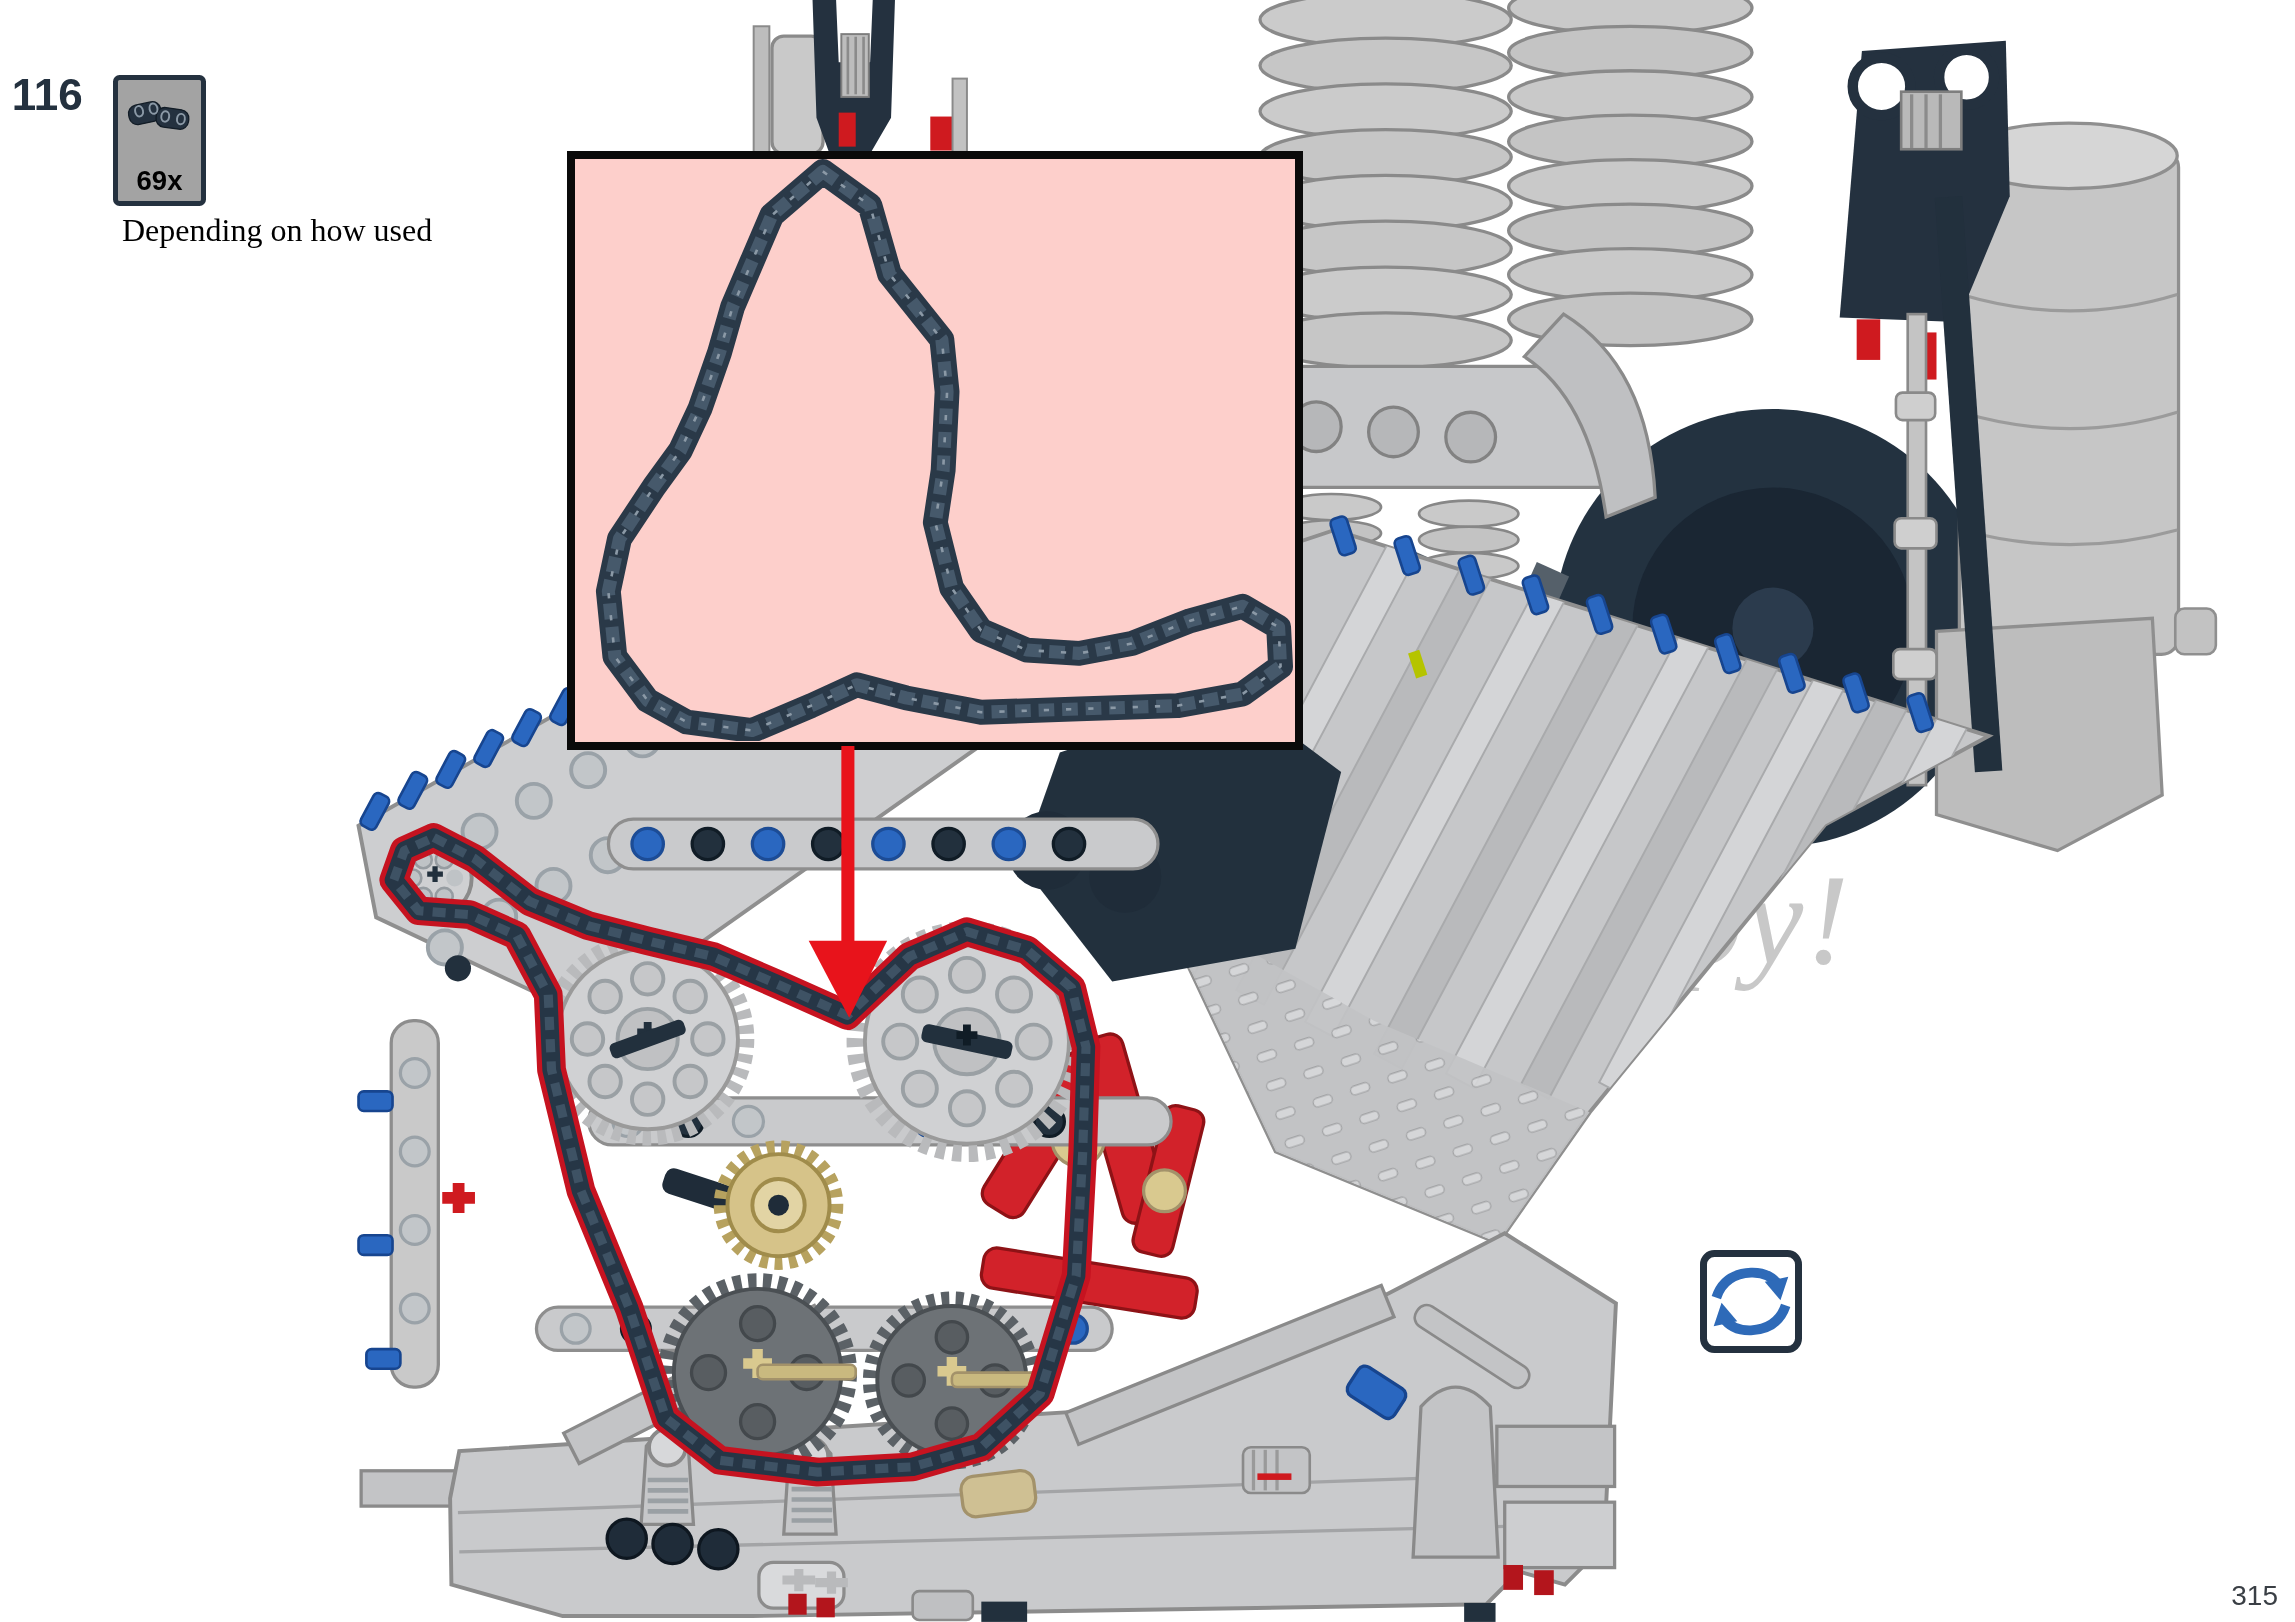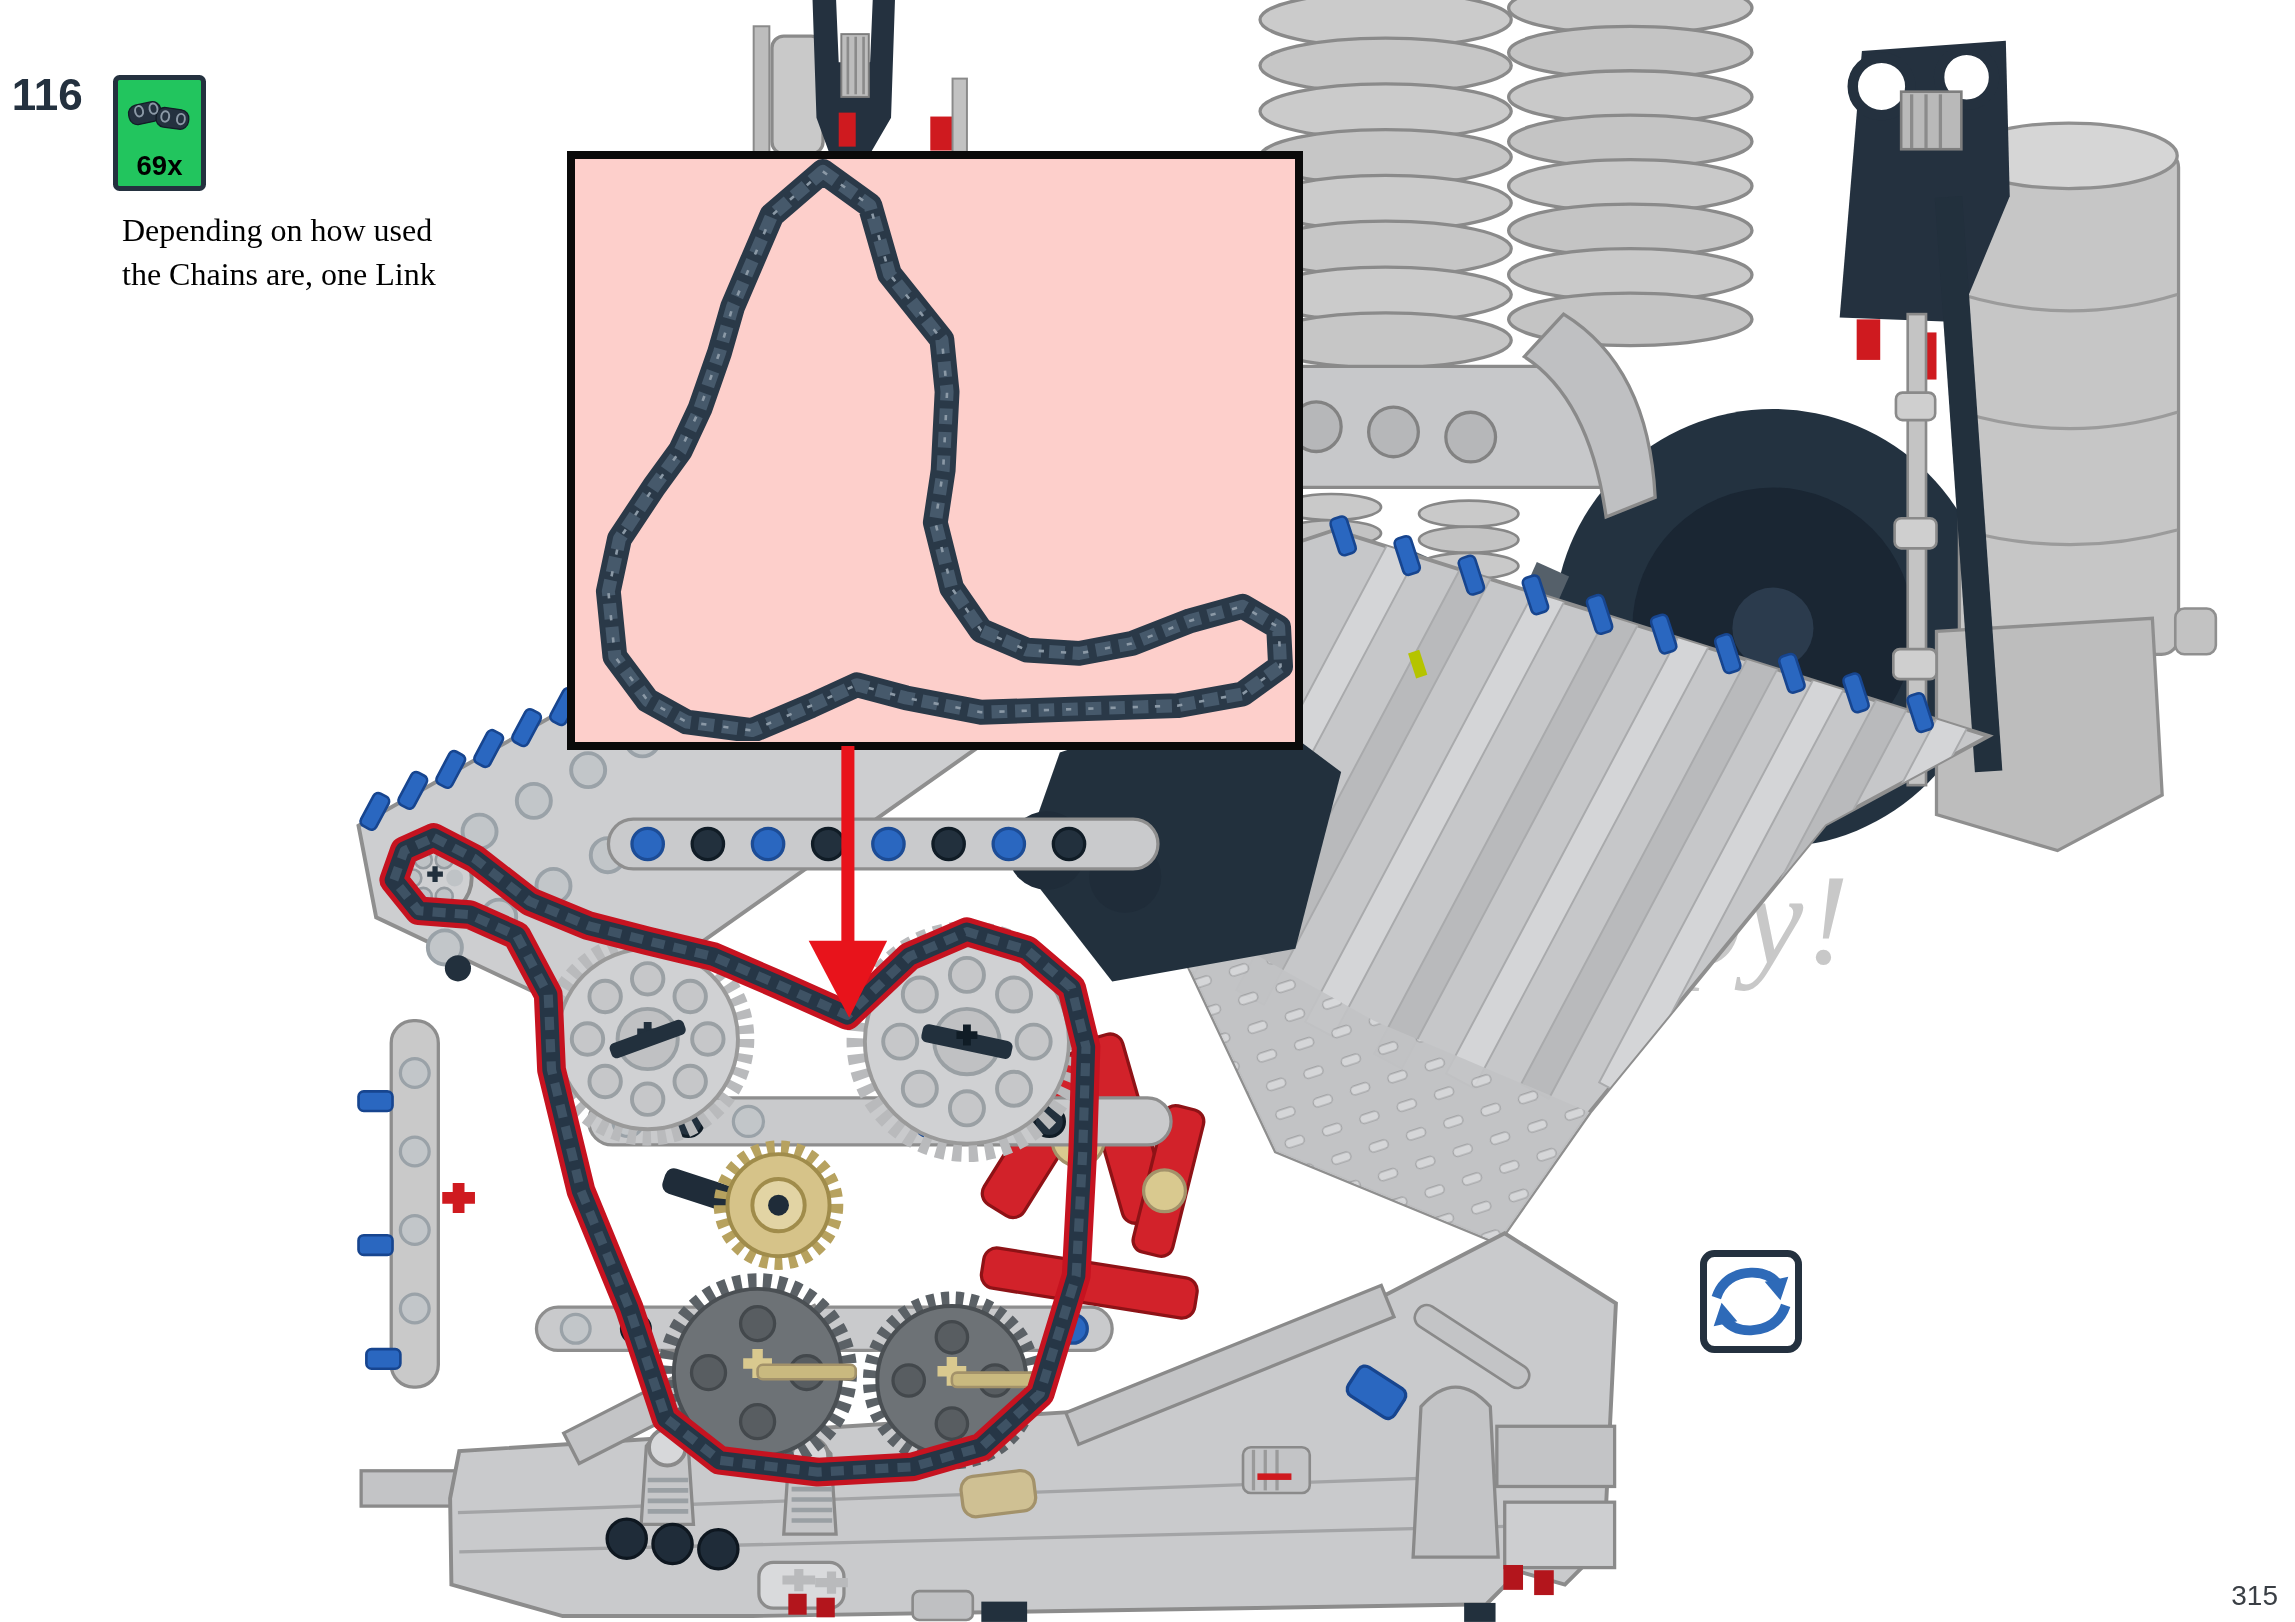--- a/index.html
+++ b/index.html
@@ -5,22 +5,22 @@
   :root{
     --navy:#24313f; --pink:#fdcfcb; --red:#e8131b; --blue:#2a67c0;
     --lgray:#c9cacc; --mgray:#9aa0a4; --dgray:#6d7276; --line:#8a8f93;
     --tan:#d6c389; --wm:#c8c8c8;
   }
   html,body{margin:0;padding:0;background:#fff;}
   .page{position:relative;width:2295px;height:1622px;background:#ffffff;overflow:hidden;
         font-family:"Liberation Sans",sans-serif;}
   .abs{position:absolute;}
   .step-number{left:11.8px;top:73px;font-size:44px;font-weight:bold;color:var(--navy);line-height:1;}
-  .parts-box{left:113px;top:75px;width:93px;height:116px;border:5.9px solid var(--navy);
-             border-radius:6.5px;background:#22c55e;box-sizing:border-box;text-align:center;}
+  .parts-box{left:113px;top:75px;width:93px;height:131px;border:5.9px solid var(--navy);
+             border-radius:6.5px;background:#a3a3a3;box-sizing:border-box;text-align:center;}
   .parts-qty{position:absolute;left:0;right:0;bottom:3.9px;font-size:27.5px;font-weight:bold;color:#000;}
   .note-text{left:94px;top:208px;width:366px;font-family:"Liberation Serif",serif;
              font-size:32px;line-height:1.38;color:#000;margin-left:28px;}
   .watermark{left:1550px;top:844px;font-family:"Liberation Serif",serif;font-style:italic;
              font-size:130px;color:var(--wm);letter-spacing:2.6px;}
   .inset-box{left:567px;top:151px;width:736px;height:599px;border:8.5px solid #0a0a0a;
              background:var(--pink);box-sizing:border-box;}
   .rotate-box{left:1700px;top:1250px;width:102px;height:103px;border:7.2px solid var(--navy);
               border-radius:14.4px;background:#fff;box-sizing:border-box;}
   .page-number{right:17px;bottom:10.5px;font-size:28px;color:#3a3f45;}
@@ -410,21 +410,20 @@
         <ellipse cx="42" cy="30" rx="6" ry="8" transform="rotate(-12 42 30)"></ellipse>
         <ellipse cx="60" cy="42" rx="6" ry="8" transform="rotate(8 60 42)"></ellipse>
         <ellipse cx="84" cy="46" rx="6" ry="8" transform="rotate(8 84 46)"></ellipse>
       </g>
     </svg>
     <div class="parts-qty">69x</div>
   </div>
 
   <div class="abs note-text">
     <div>Depending on how used</div>
-    <div>the Chains are, one Link</div>
   </div>
 
   <div class="abs rotate-box">
     <svg width="88" height="89" viewBox="0 0 134 136">
       <path d="M14 62 Q26 26 67 24 Q96 23 110 44" fill="none" stroke="#2e6ab8" stroke-width="15"></path>
       <polygon points="88,38 124,30 112,66" fill="#2e6ab8"></polygon>
       <path d="M120 74 Q108 110 67 112 Q38 113 24 92" fill="none" stroke="#2e6ab8" stroke-width="15"></path>
       <polygon points="46,98 10,106 22,70" fill="#2e6ab8"></polygon>
     </svg>
   </div>

